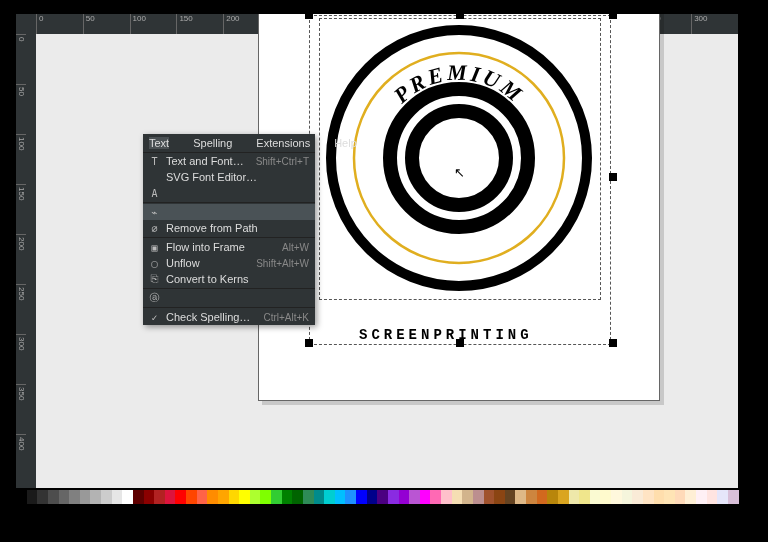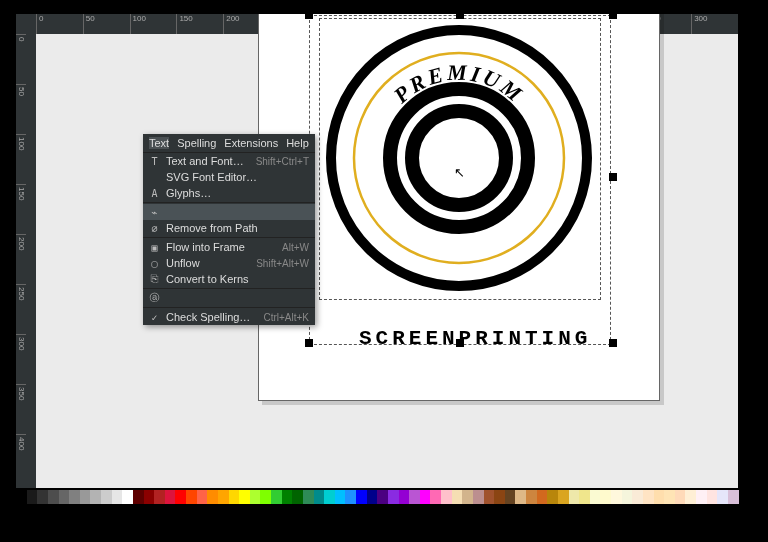--- a/index.html
+++ b/index.html
@@ -102,36 +102,36 @@
     fill: #000;
     font-size: 22px;
     letter-spacing: 3px;
   }
   .bottomtext {
     position: absolute;
     font-family: "Courier New", monospace;
     font-weight: bold;
     letter-spacing: 4px;
     color: #000;
-    font-size: 21px;
+    font-size: 14px;
   }
   
   .menu {
     position: absolute;
     left: 143px;
     top: 134px;
     width: 172px;
     background: #2f3436;
     color: #ddd;
     box-shadow: 2px 2px 6px rgba(0,0,0,0.4);
     font-size: 11px;
   }
   .menubar {
     display: flex;
-    gap: 8px;
+    gap: 24px;
     padding: 3px 6px;
     border-bottom: 1px solid #222;
     font-size: 11px;
   }
   .menubar span { cursor: default; }
   .menubar span.hover { background: #4a5053; }
   .mi {
     display: flex;
     align-items: center;
     height: 16px;
@@ -245,21 +245,20 @@
     <span class="ic">T</span>
     <span class="lab">Text and Font…</span>
     <span class="sc">Shift+Ctrl+T</span>
   </div>
   <div class="mi">
     <span class="ic"></span>
     <span class="lab">SVG Font Editor…</span>
   </div>
   <div class="mi">
     <span class="ic">A</span>
-    <span class="lab">Glyphs…</span>
   </div>
   <div class="sep"></div>
   <div class="mi hl">
     <span class="ic">⌁</span>
   </div>
   <div class="mi">
     <span class="ic">⌀</span>
     <span class="lab">Remove from Path</span>
   </div>
   <div class="sep"></div>

